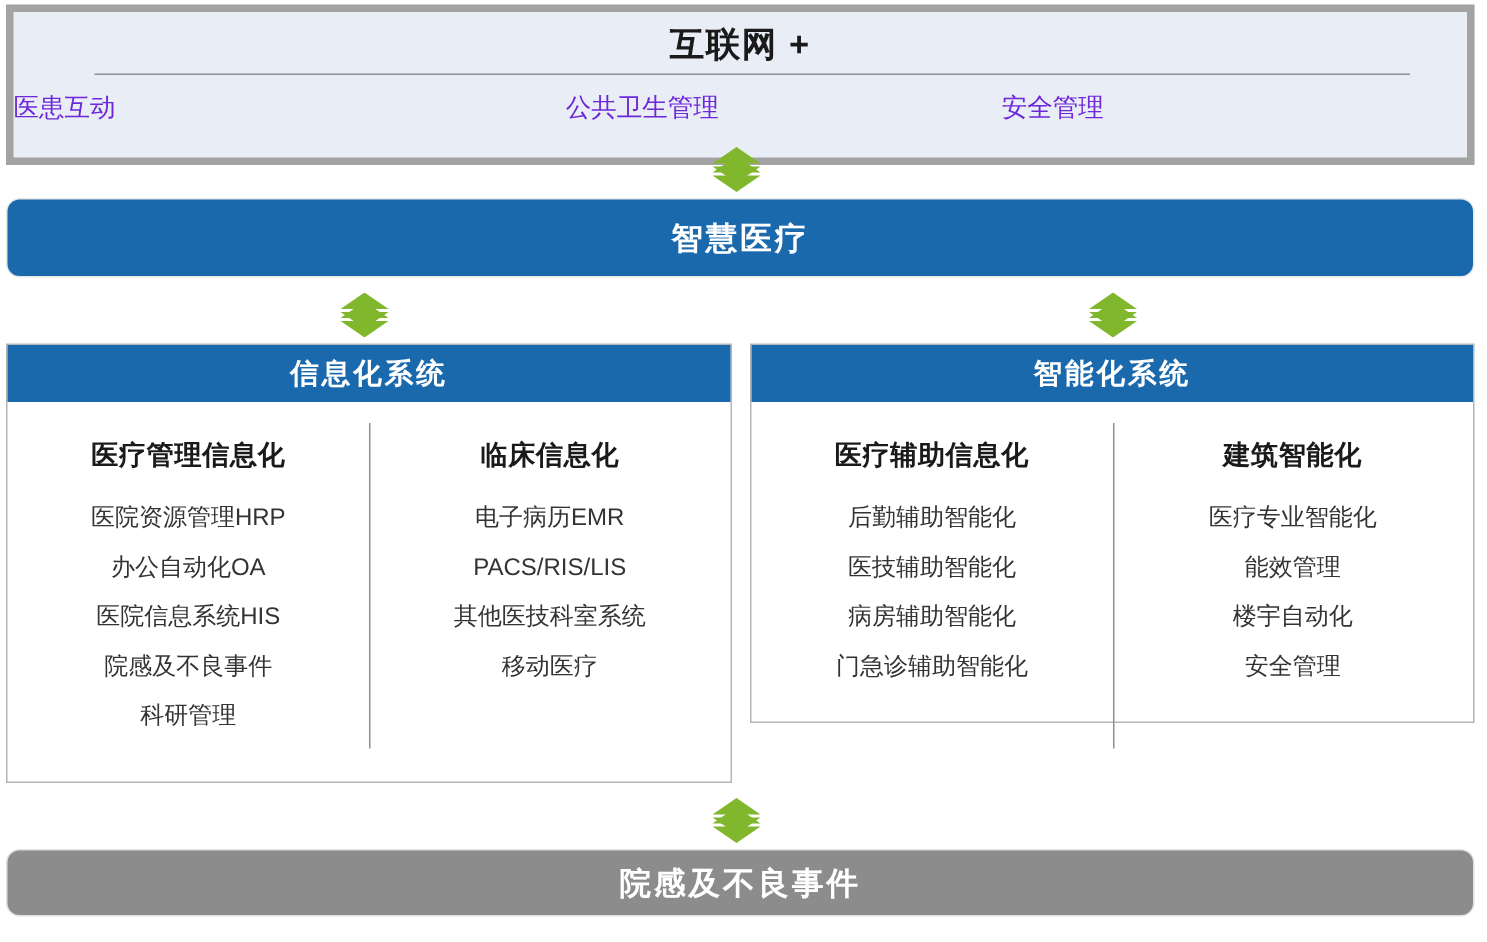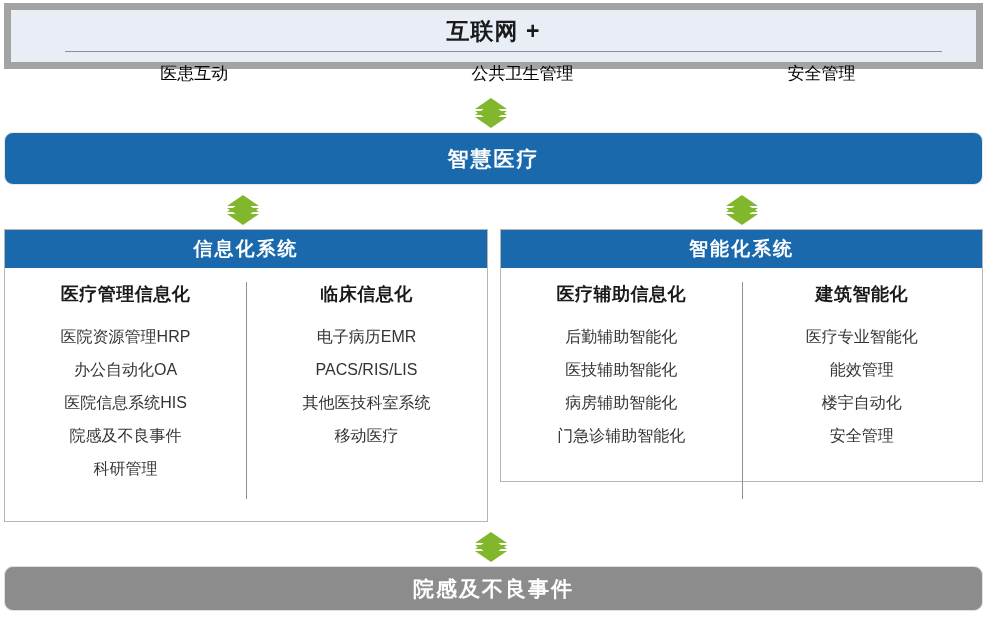--- a/index.html
+++ b/index.html
@@ -21,23 +21,23 @@
     width: 991px;
     height: 628px;
   }
 
   
   .top-banner {
     position: absolute;
     left: 4px;
     top: 3px;
     width: 979px;
-    height: 66px;
+    height: 107px;
     background: #e9edf6;
-    border: 7px solid #a3a3a3;
+    border: 5px solid #a3a3a3;
     box-sizing: border-box;
   }
   .top-title {
     position: absolute;
     left: 0;
     top: 6px;
     width: 100%;
     text-align: center;
     font-size: 23px;
     font-weight: bold;
@@ -54,23 +54,22 @@
   }
   .top-items {
     position: absolute;
     left: 0;
     top: 52px;
     width: 100%;
     display: flex;
   }
   .top-item {
     flex: 1;
-    text-align: center;
     font-size: 17px;
-    color: #000000;
+    color: #6d28d9;
   }
   .top-item:nth-child(1) { flex: 0 0 38%; }
   .top-item:nth-child(2) { flex: 0 0 30%; }
   .top-item:nth-child(3) { flex: 0 0 32%; }
 
   
   .arrow {
     position: absolute;
     width: 34px;
     height: 30px;
@@ -129,21 +128,21 @@
     letter-spacing: 2px;
   }
 
   .panel-body {
     display: flex;
     height: 253px;
     position: relative;
   }
   .panel-col {
     flex: 1;
-    padding-top: 14px;
+    padding-top: 23px;
     text-align: center;
   }
   .panel-body::before {
     content: "";
     position: absolute;
     left: 50%;
     top: 14px;
     bottom: 22px;
     width: 1px;
     background: #8e8e96;

